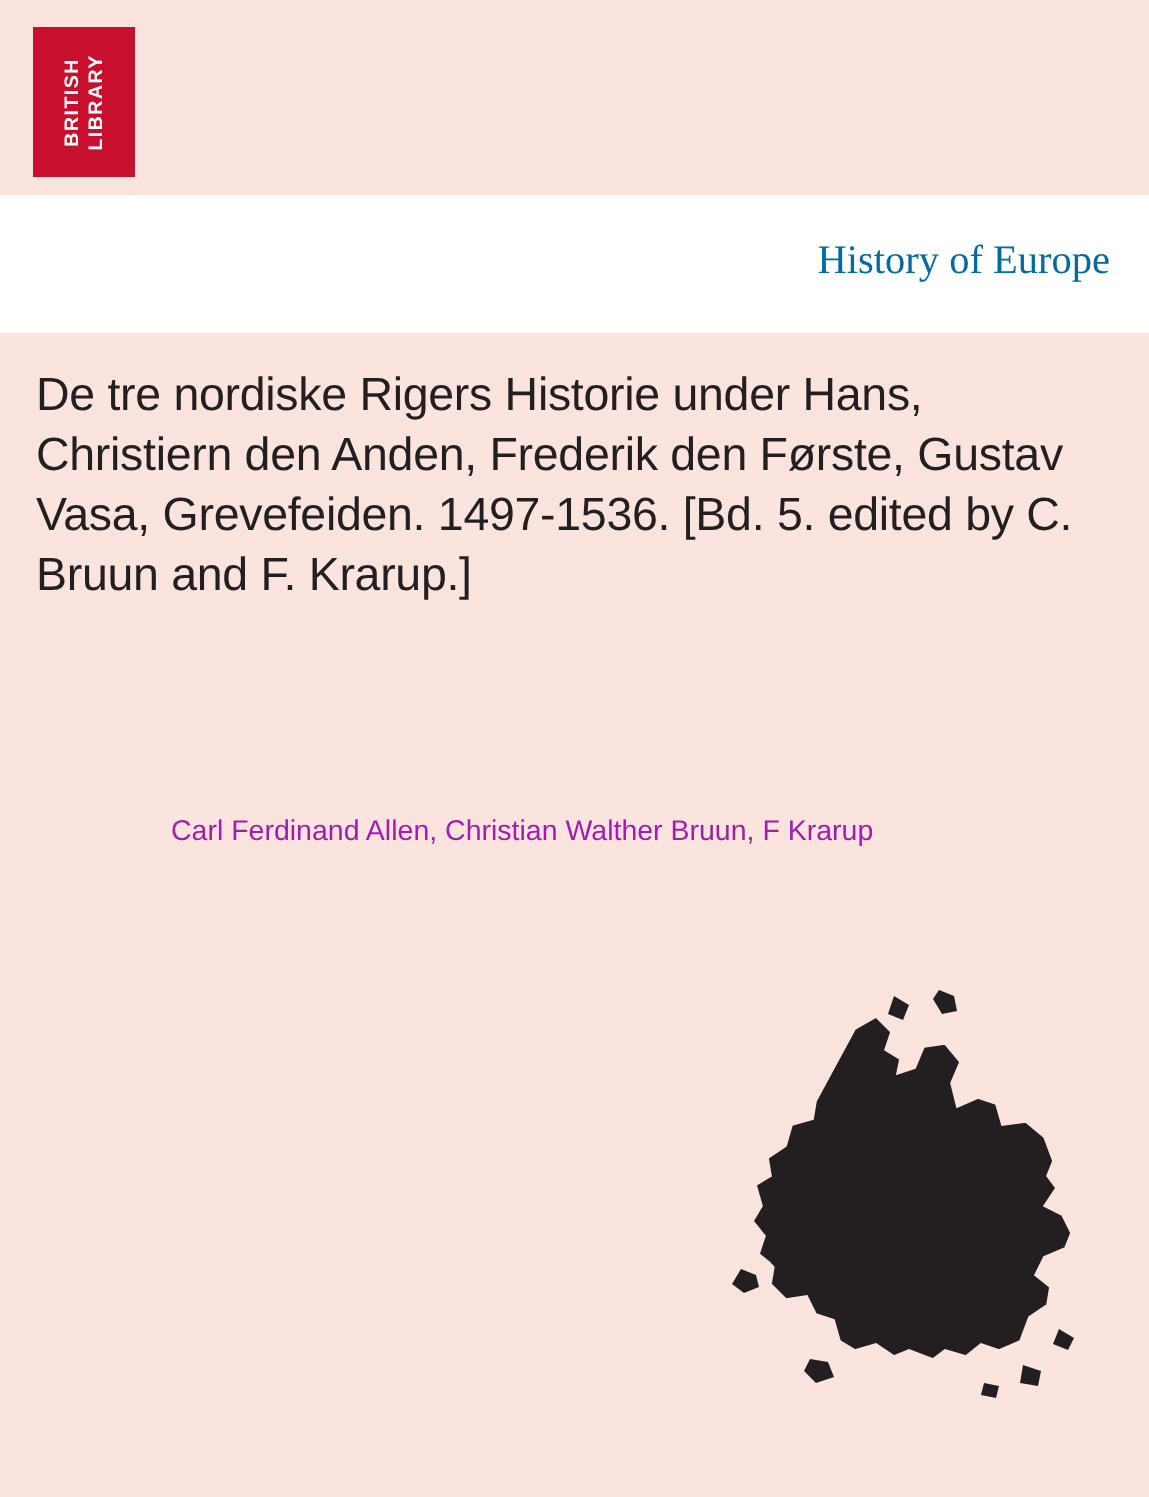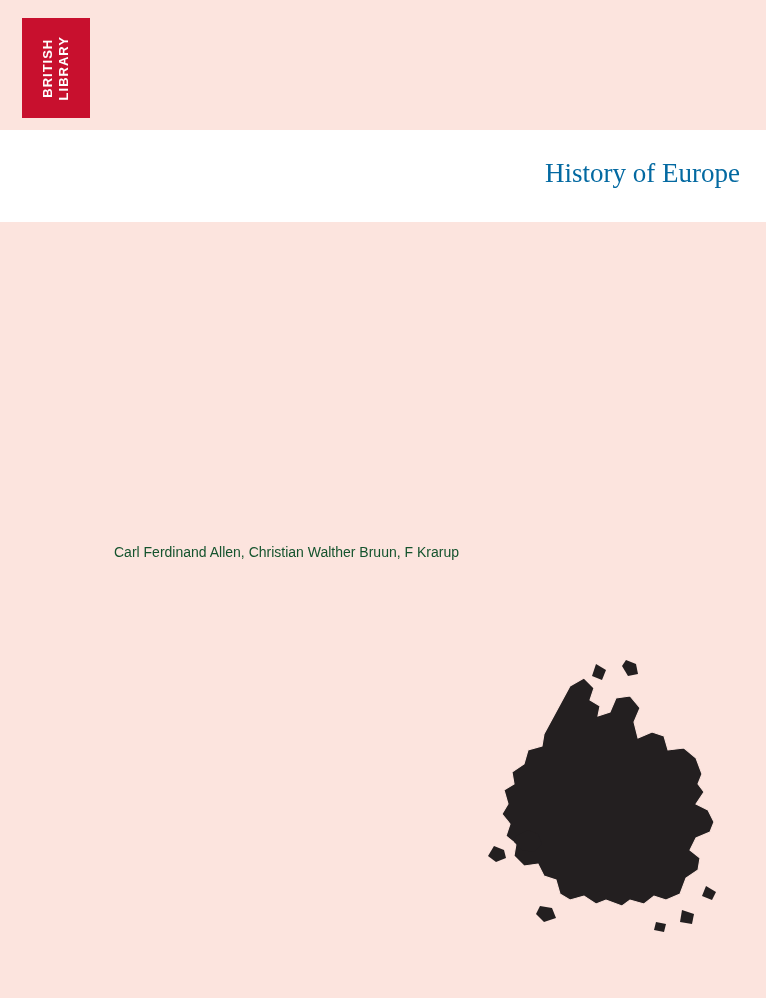--- a/index.html
+++ b/index.html
@@ -69,22 +69,22 @@
     font-size: 31px;
     line-height: 40px;
     color: #231f20;
     letter-spacing: -0.2px;
   }
   .authors {
     position: absolute;
     left: 114px;
     top: 544px;
     width: 640px;
-    font-size: 14px;
-    color: #14532d;
+    font-size: 19px;
+    color: #a21caf;
   }
   .map {
     position: absolute;
     left: 420px;
     top: 650px;
     width: 330px;
     height: 320px;
   }
 </style>
 </head>
@@ -96,20 +96,21 @@
 
   <div class="bl-logo">
     <div class="logo-text">
       <span>BRITISH</span>
       <span>LIBRARY</span>
     </div>
   </div>
 
   <div class="subject">History of Europe</div>
 
+  <div class="title">De tre nordiske Rigers Historie under Hans, Christiern den Anden, Frederik den Første, Gustav Vasa, Grevefeiden. 1497-1536. [Bd. 5. edited by C. Bruun and F. Krarup.]</div>
 
   <div class="authors">Carl Ferdinand Allen, Christian Walther Bruun, F Krarup</div>
 
   <div class="map">
     <svg viewBox="0 0 330 320" width="330" height="320" aria-hidden="true">
       <g fill="#231f20" stroke="#fce4de" stroke-width="1.1">
         <path d="M150 36 l14 -8 10 10 -4 12 10 6 -2 10 12 -4 6 -14 14 -2 10 12 -6 14 4 16 14 -6 12 4 4 14 16 -2 12 10 6 16 -4 10 6 8 -8 12 12 6 6 12 -4 10 -14 6 -6 12 10 8 -2 12 -12 8 -6 16 -14 6 -12 -4 -10 8 -14 -4 -8 6 -16 -6 -10 4 -12 -8 -14 4 -10 -6 -4 -14 -12 -4 -6 -12 -14 2 -10 -10 2 -12 -10 -8 4 -12 -8 -10 6 -10 -4 -14 10 -6 -2 -12 12 -8 4 -14 14 -4 2 -12 z"></path>
       </g>
       <g fill="#231f20">
         <path d="M96 186 l12 -6 10 4 4 10 -8 8 -12 -2 -8 -8 z"></path>

